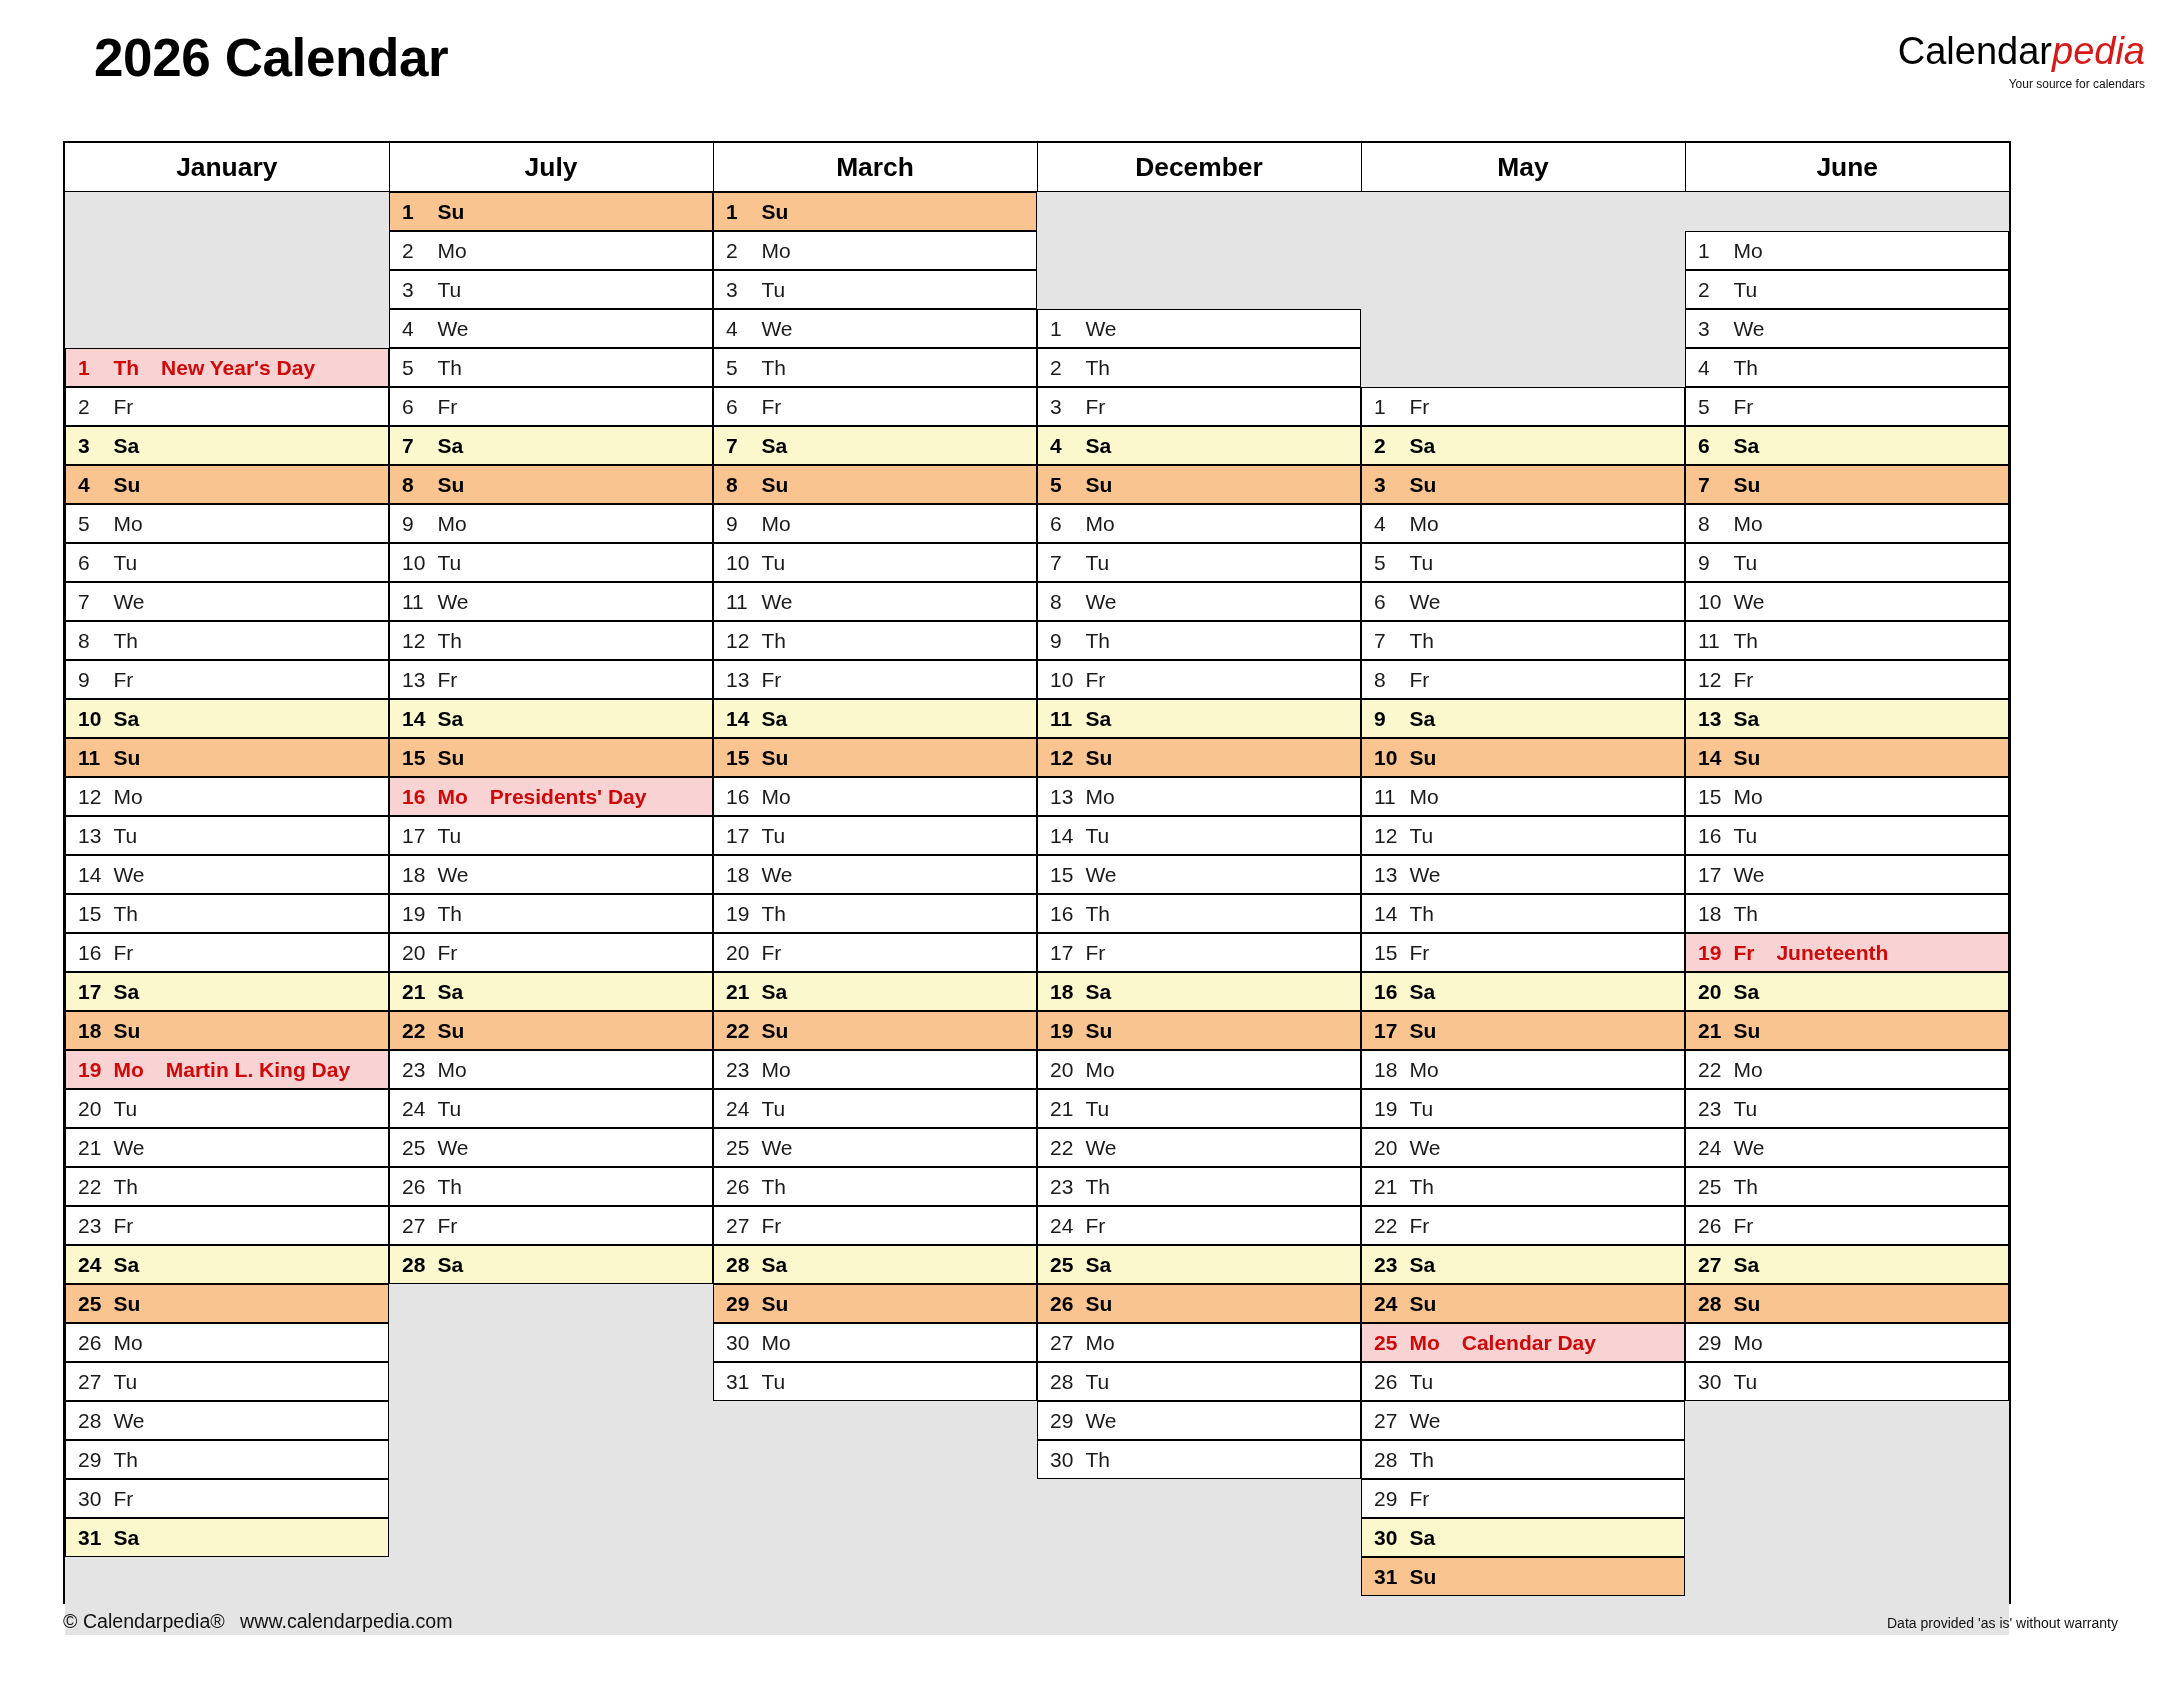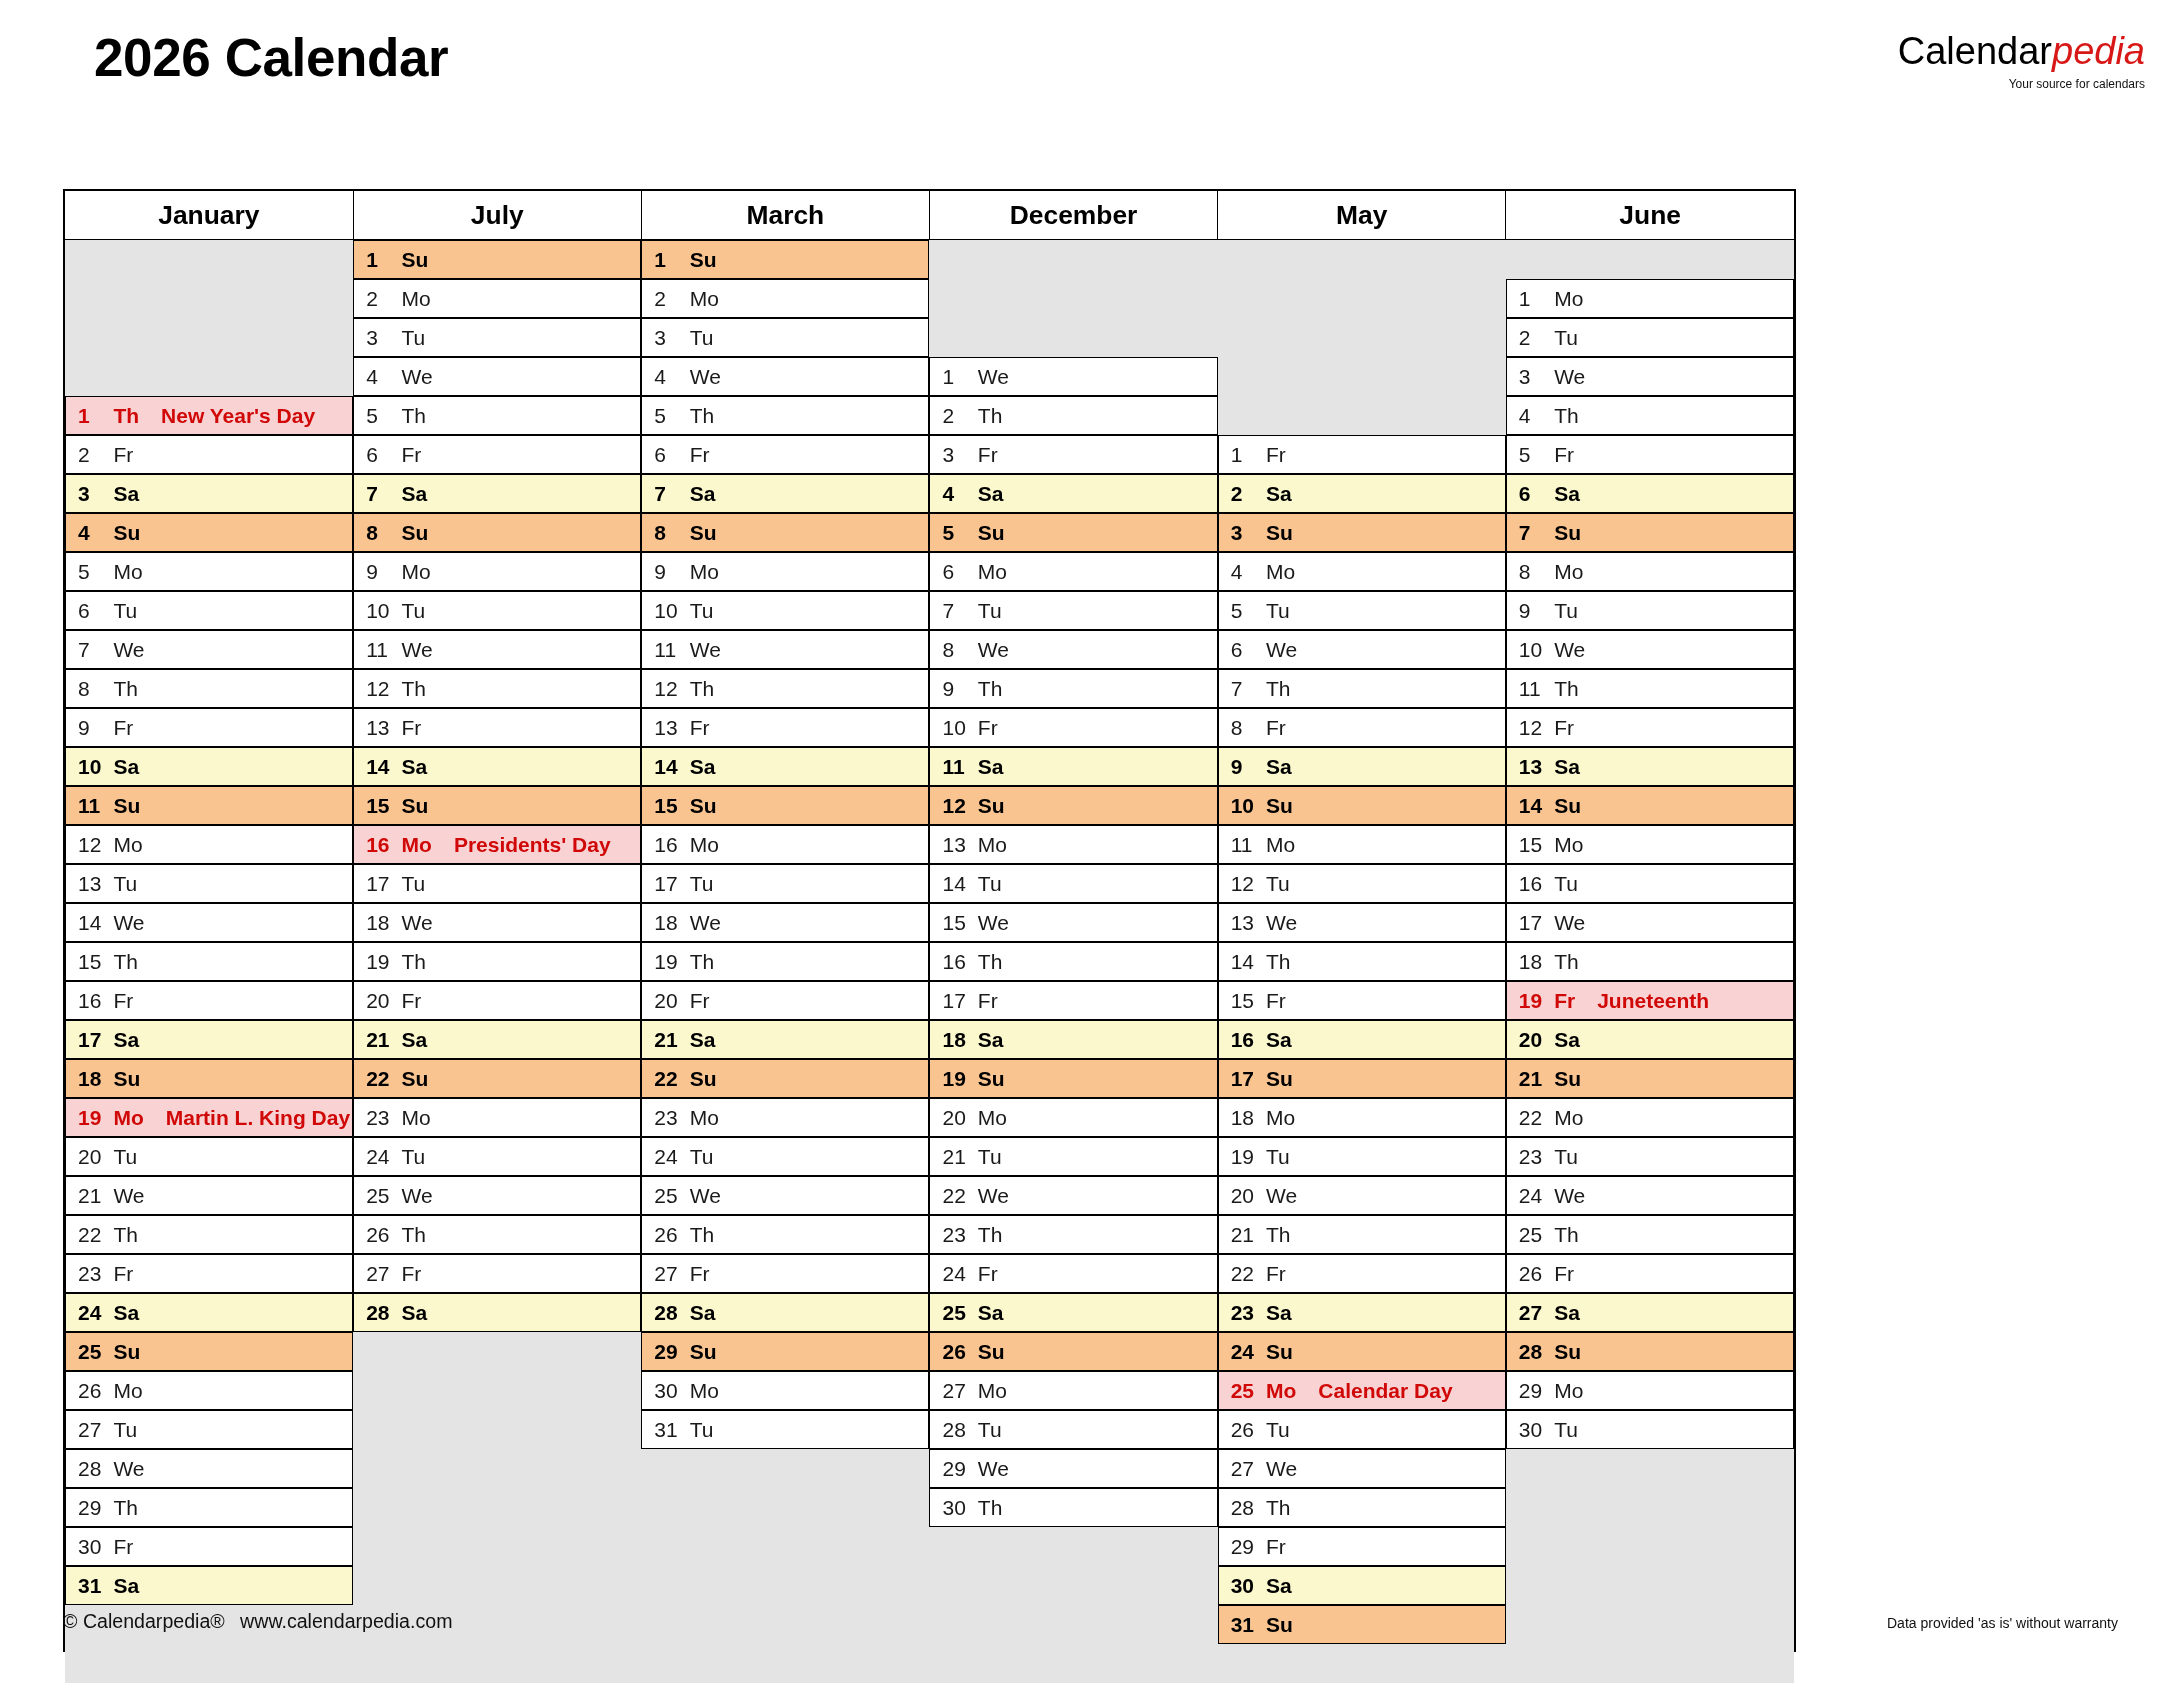--- a/index.html
+++ b/index.html
@@ -64,26 +64,25 @@
     font-size: 12px;
     color: #111;
     white-space: nowrap;
   }
 
   
   .cal-wrap {
     position: absolute;
     left: 63px;
     top: 141px;
-    width: 1733px;
+    width: 1948px;
     height: 1463px;
     box-sizing: border-box;
     border: 2.6px solid #000;
     background: #e4e4e4;
-    margin-top: 48px;
   }
   table.cal {
     border-collapse: collapse;
     table-layout: fixed;
     width: 100%;
     height: 100%;
   }
   table.cal col { width: 16.6666%; }
 
   

